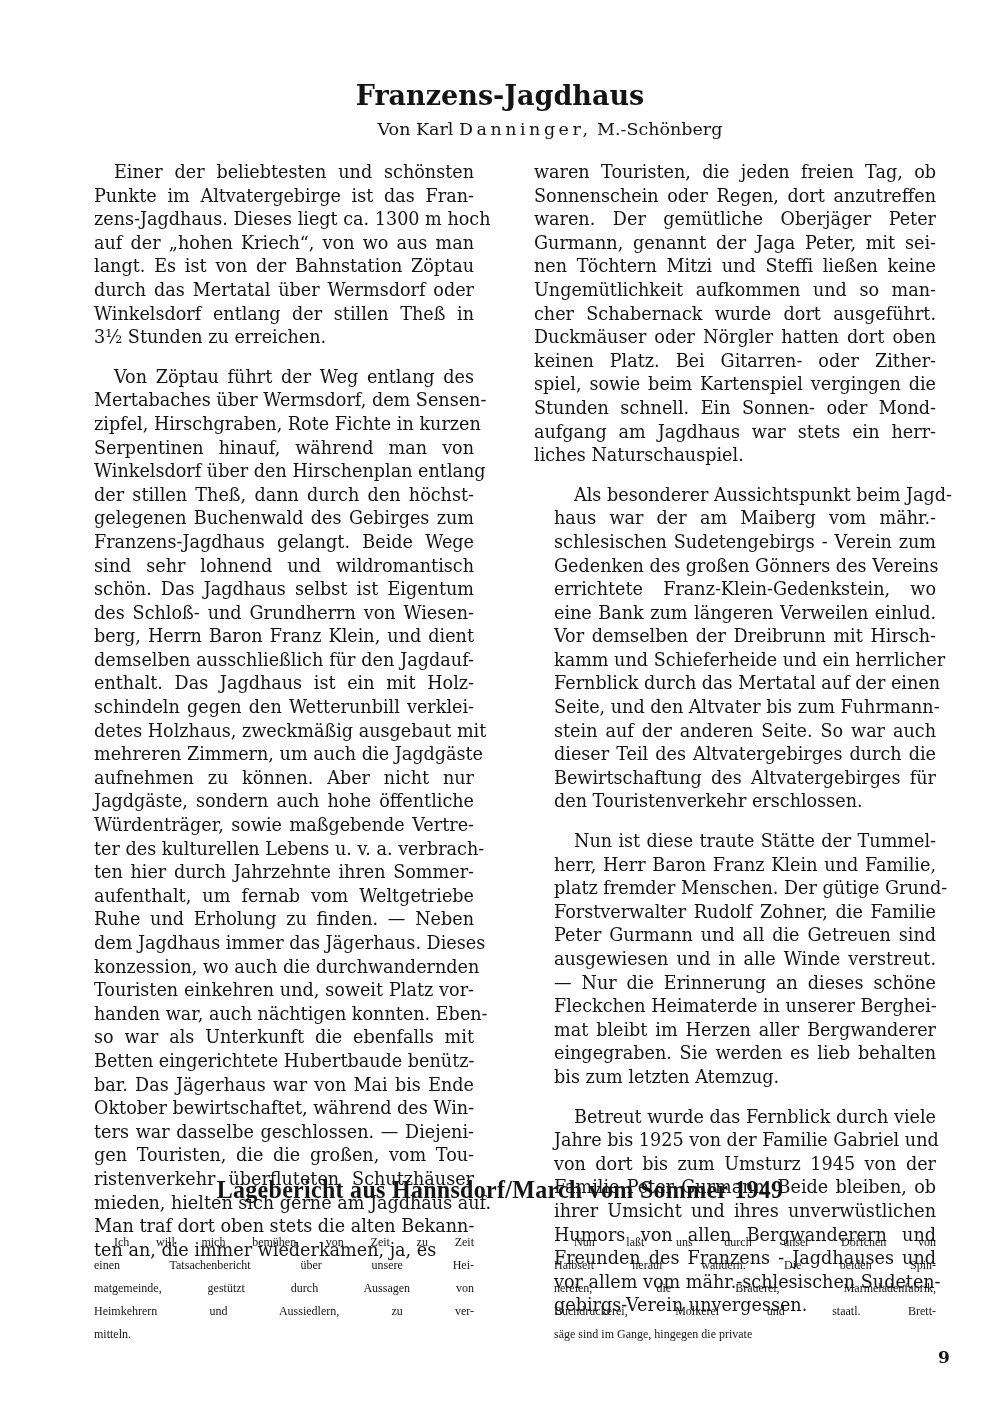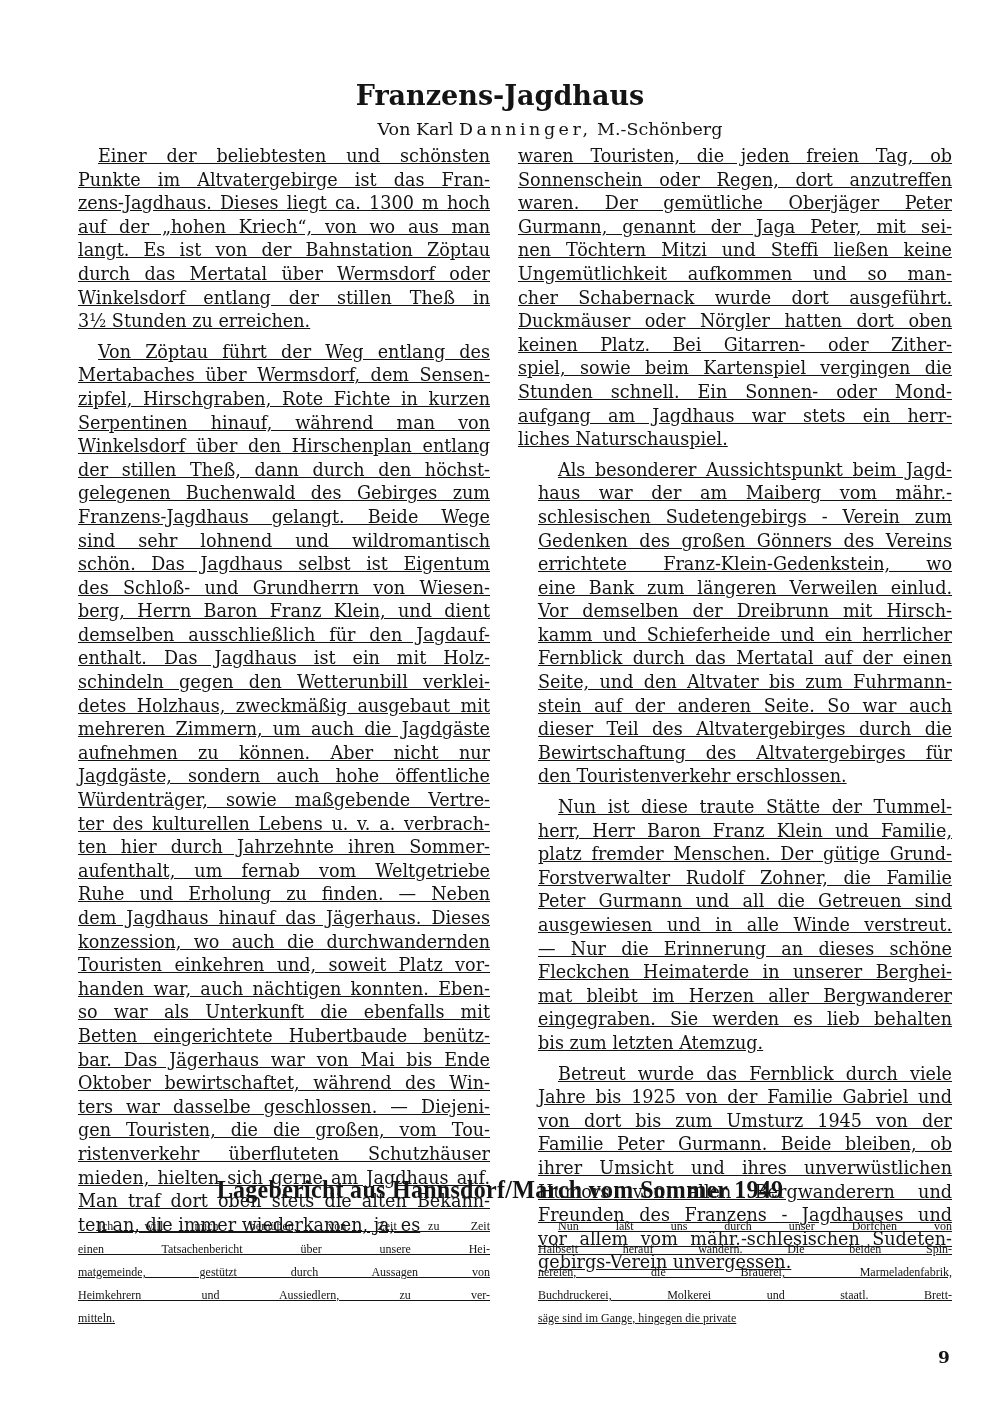--- a/index.html
+++ b/index.html
@@ -18,21 +18,21 @@
       position: absolute; left: 300px; width: 500px; top: 119px;
       text-align: center; font-size: 17.5px;
     }
     .byline .spaced { letter-spacing: 3.5px; }
     .col {
       position: absolute; font-size: 17.6px; line-height: 23.6px;
       text-align: justify; text-align-last: auto;
     }
     .col-left { left: 58px; width: 432px; top: 145px; }
     .col-right { left: 518px; width: 434px; top: 145px; }
-    .col p { margin: 0; text-indent: 20px; text-decoration: underline; }
+    .col p { margin: 16px; text-indent: 20px; }
     .col p.cont { text-indent: 0; }
     .col p.gap { margin-top: 7px; }
     .line { display: block; text-align: justify; text-align-last: justify; white-space: nowrap; }
     .line.last { text-align-last: left; }
     .title2 {
       position: absolute; left: 0; width: 1000px; top: 1176px;
       text-align: center; font-weight: bold; font-size: 25px;
       font-family: "Liberation Serif", serif; transform: scaleX(0.96);
       letter-spacing: 0.3px;
     }
@@ -86,21 +86,21 @@
         <span class="line">schindeln gegen den Wetterunbill verklei-</span>
         <span class="line">detes Holzhaus, zweckmäßig ausgebaut mit</span>
         <span class="line">mehreren Zimmern, um auch die Jagdgäste</span>
         <span class="line">aufnehmen zu können. Aber nicht nur</span>
         <span class="line">Jagdgäste, sondern auch hohe öffentliche</span>
         <span class="line">Würdenträger, sowie maßgebende Vertre-</span>
         <span class="line">ter des kulturellen Lebens u. v. a. verbrach-</span>
         <span class="line">ten hier durch Jahrzehnte ihren Sommer-</span>
         <span class="line">aufenthalt, um fernab vom Weltgetriebe</span>
         <span class="line">Ruhe und Erholung zu finden. — Neben</span>
-        <span class="line">dem Jagdhaus hinauf das Jägerhaus. Dieses</span>
+        <span class="line">dem Jagdhaus immer das Jägerhaus. Dieses</span>
         <span class="line">konzession, wo auch die durchwandernden</span>
         <span class="line">Touristen einkehren und, soweit Platz vor-</span>
         <span class="line">handen war, auch nächtigen konnten. Eben-</span>
         <span class="line">so war als Unterkunft die ebenfalls mit</span>
         <span class="line">Betten eingerichtete Hubertbaude benütz-</span>
         <span class="line">bar. Das Jägerhaus war von Mai bis Ende</span>
         <span class="line">Oktober bewirtschaftet, während des Win-</span>
         <span class="line">ters war dasselbe geschlossen. — Diejeni-</span>
         <span class="line">gen Touristen, die die großen, vom Tou-</span>
         <span class="line">ristenverkehr überfluteten Schutzhäuser</span>

